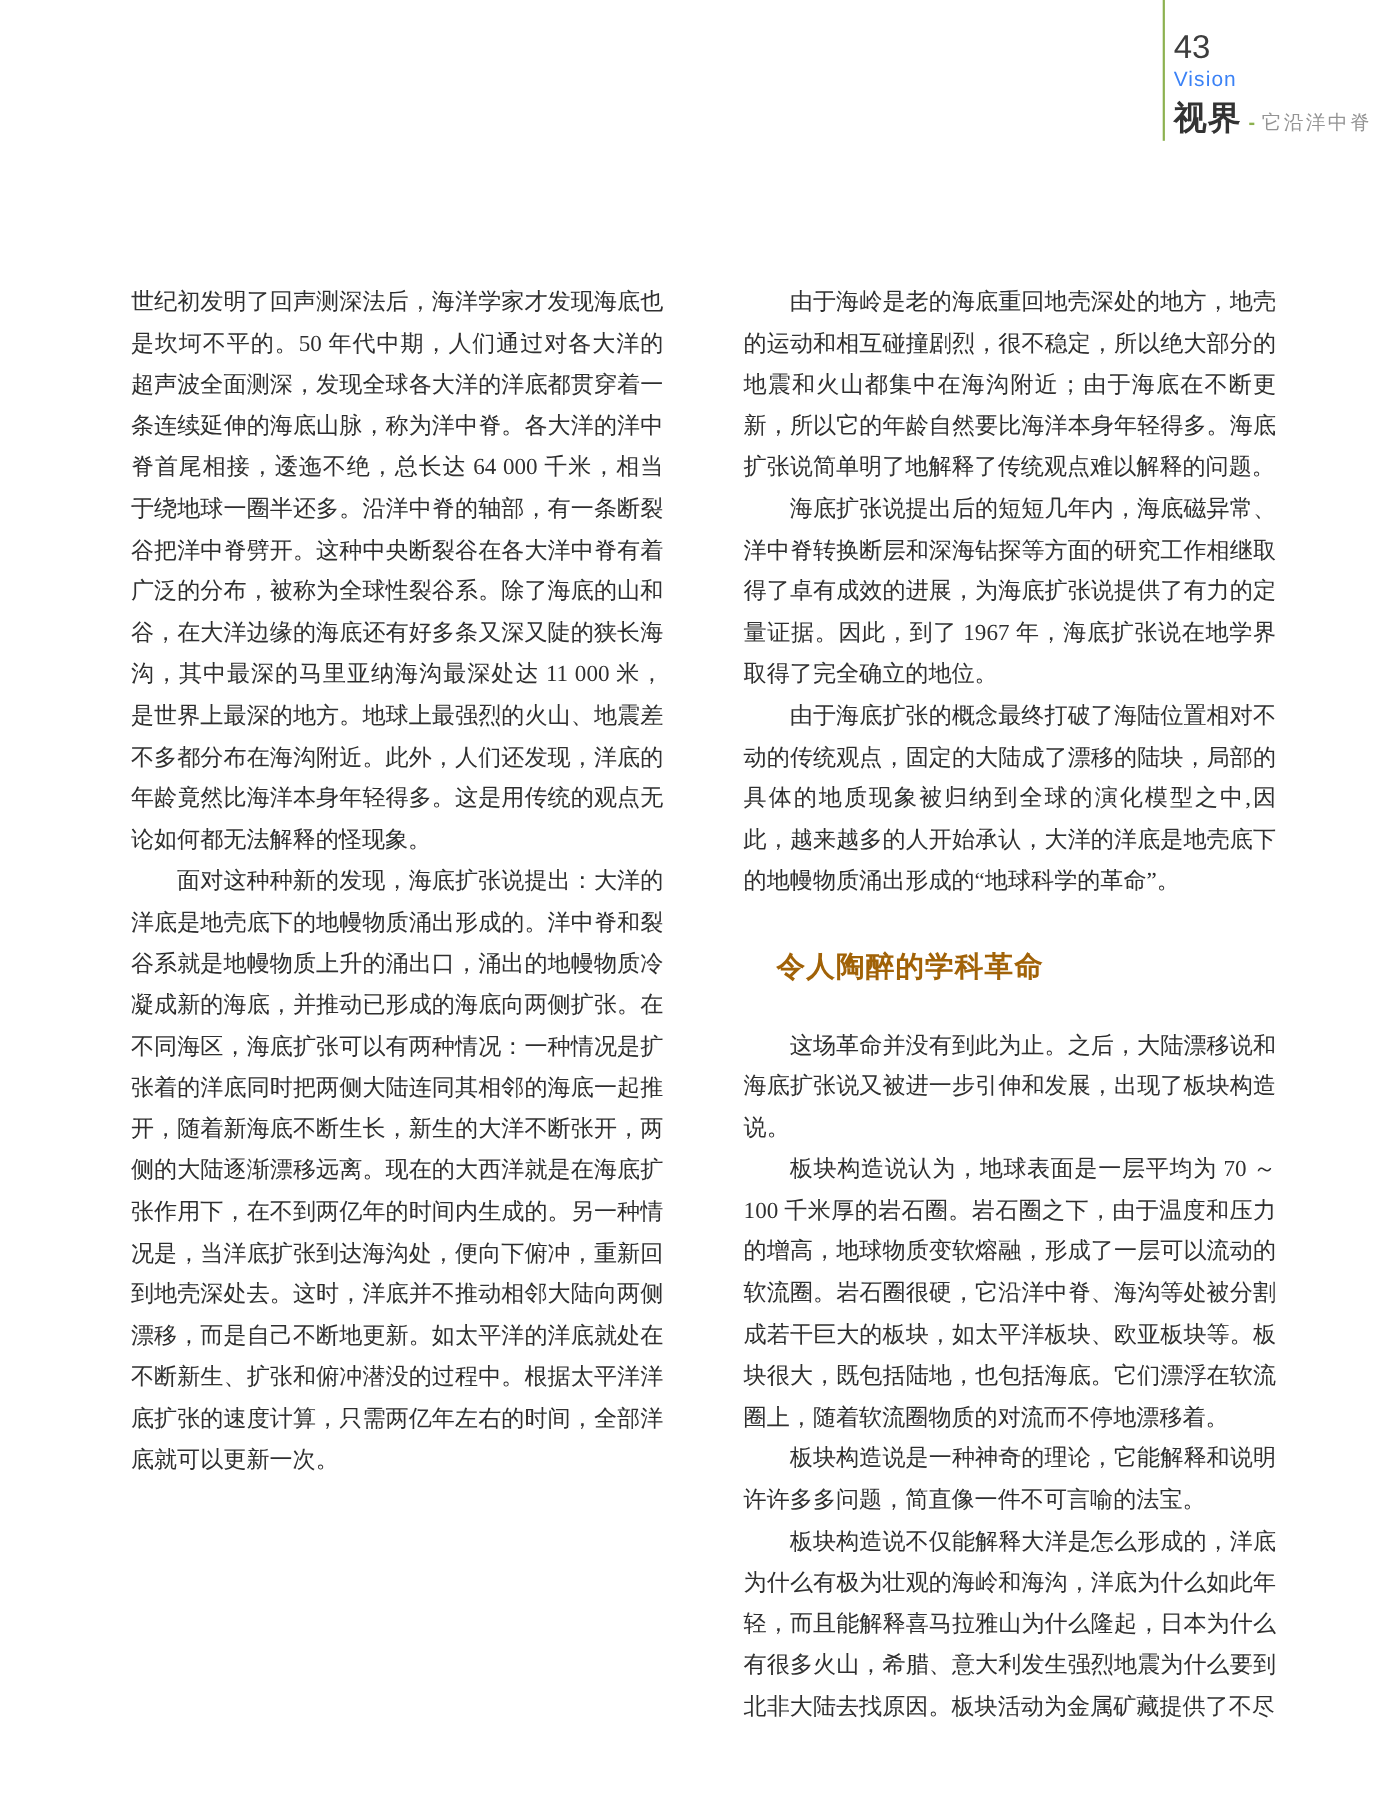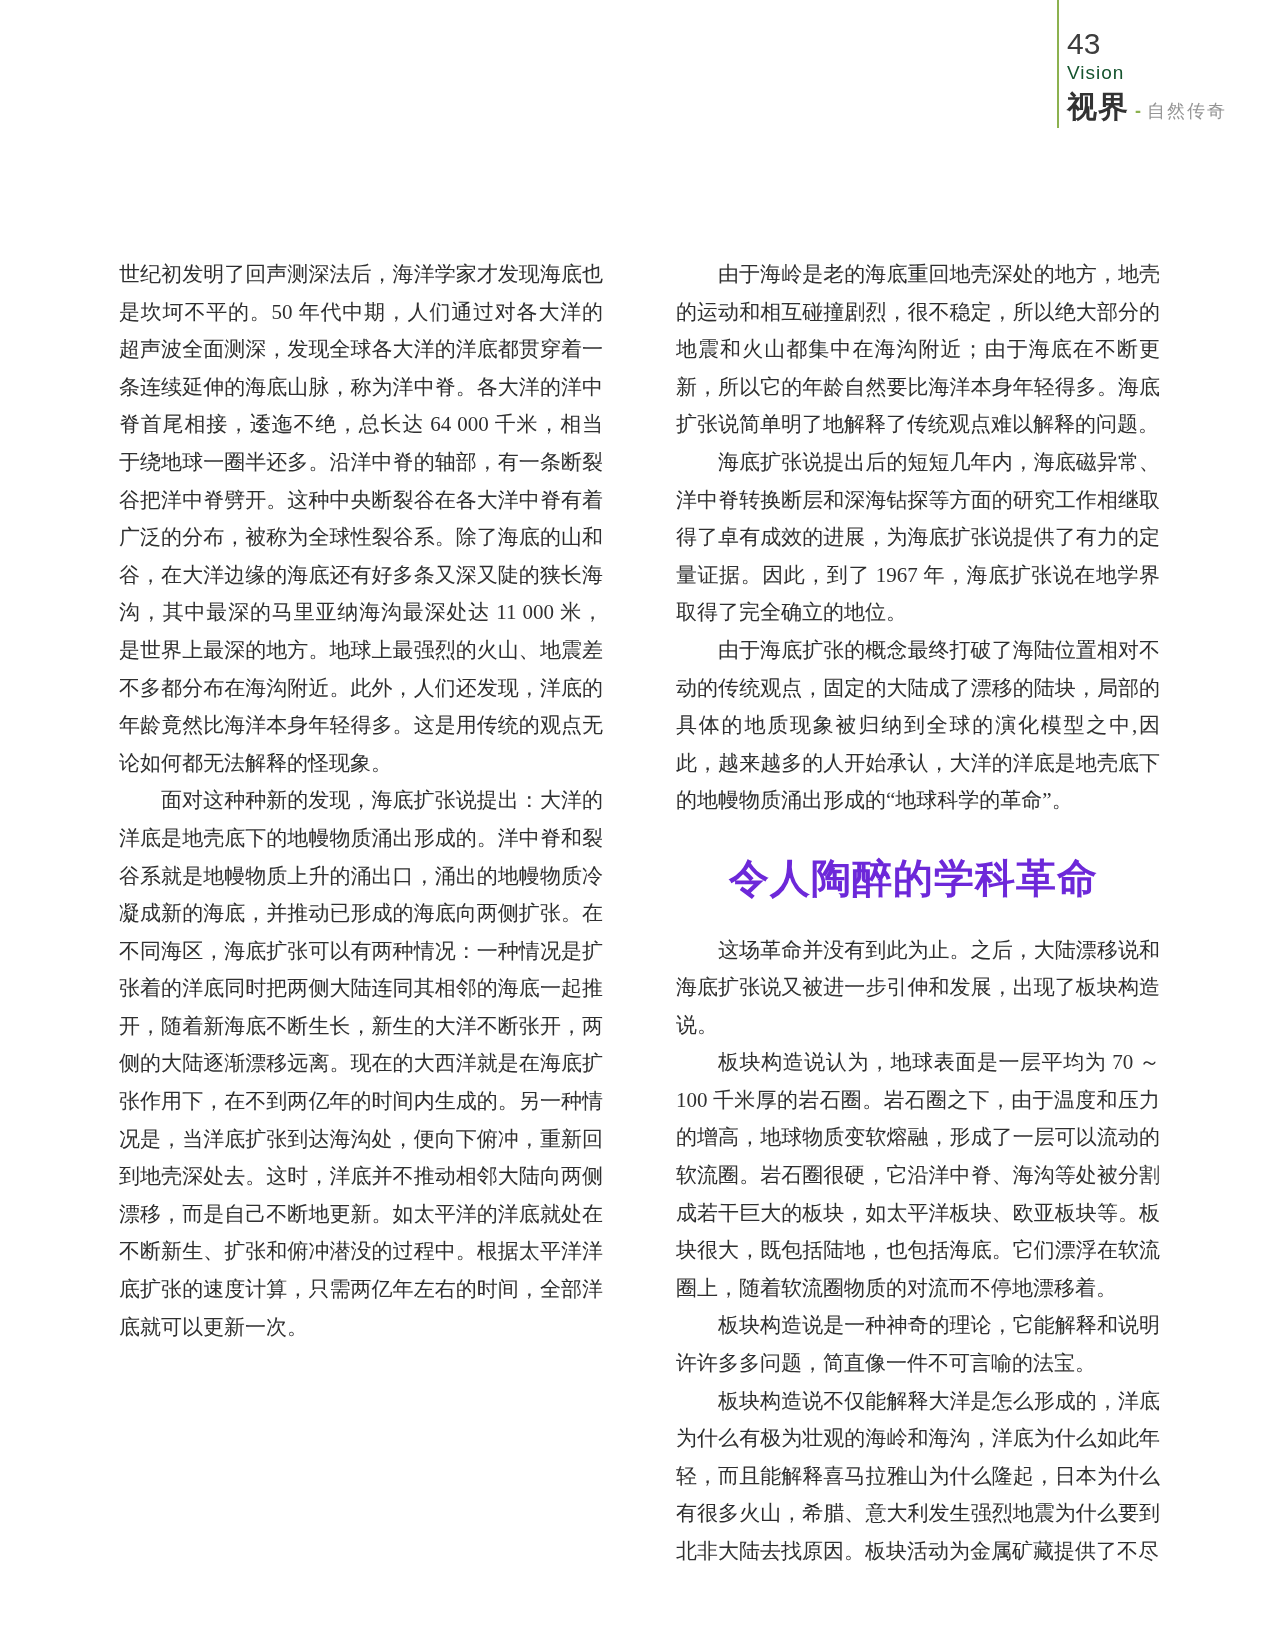--- a/index.html
+++ b/index.html
@@ -17,21 +17,21 @@
     position:absolute;
     left:1057px;top:0;
     height:128px;
     border-left:2px solid #8cb14f;
     padding-left:8px;
     display:flex;flex-direction:column;justify-content:flex-end;
     font-family:"Liberation Sans","DejaVu Sans",sans-serif;
     white-space:nowrap;
   }
   .page-number{font-size:30px;line-height:1;color:#3d3d3d;}
-  .section-en{font-size:19px;line-height:1.1;margin-top:4px;color:#14532d;font-weight:400;letter-spacing:1px;}
+  .section-en{font-size:19px;line-height:1.1;margin-top:4px;color:#3b82f6;font-weight:400;letter-spacing:1px;}
   .section-zh-line{display:flex;align-items:baseline;margin-top:3px;}
   .section-zh{font-size:30px;color:#333333;font-weight:600;letter-spacing:1px;}
   .section-dash{font-size:18px;color:#8cb14f;margin:0 6px;font-weight:700;}
   .section-sub{font-size:18px;color:#949494;letter-spacing:2px;}
 
   
   .columns{
     position:absolute;
     left:119px;top:256px;
     display:flex;gap:73px;
@@ -42,39 +42,39 @@
     font-size:21px;
     line-height:37.6px;
     text-align:justify;
     text-justify:inter-ideograph;
   }
   .col p{margin:0;}
   .col p.indent{text-indent:2em;}
   .col h2{
     font-family:"Liberation Sans","DejaVu Sans",sans-serif;
     font-weight:bold;
-    color:#6d28d9;
-    font-size:40px;
+    color:#a16207;
+    font-size:26px;
     line-height:37.6px;
     letter-spacing:1px;
-    margin:40px 0 34px 53px;
+    margin:40px 0 34px 30px;
   }
 </style>
 </head>
 <body>
 
 <div class="page">
 
   <header class="running-header">
     <div class="page-number">43</div>
     <div class="section-en">Vision</div>
     <div class="section-zh-line">
       <span class="section-zh">视界</span>
       <span class="section-dash">-</span>
-      <span class="section-sub">自然传奇</span>
+      <span class="section-sub">它沿洋中脊</span>
     </div>
   </header>
 
   <main class="columns">
     <section class="col">
         <p>世纪初发明了回声测深法后，海洋学家才发现海底也是坎坷不平的。50 年代中期，人们通过对各大洋的超声波全面测深，发现全球各大洋的洋底都贯穿着一条连续延伸的海底山脉，称为洋中脊。各大洋的洋中脊首尾相接，逶迤不绝，总长达 64 000 千米，相当于绕地球一圈半还多。沿洋中脊的轴部，有一条断裂谷把洋中脊劈开。这种中央断裂谷在各大洋中脊有着广泛的分布，被称为全球性裂谷系。除了海底的山和谷，在大洋边缘的海底还有好多条又深又陡的狭长海沟，其中最深的马里亚纳海沟最深处达 11 000 米，是世界上最深的地方。地球上最强烈的火山、地震差不多都分布在海沟附近。此外，人们还发现，洋底的年龄竟然比海洋本身年轻得多。这是用传统的观点无论如何都无法解释的怪现象。</p>
         <p class="indent">面对这种种新的发现，海底扩张说提出：大洋的洋底是地壳底下的地幔物质涌出形成的。洋中脊和裂谷系就是地幔物质上升的涌出口，涌出的地幔物质冷凝成新的海底，并推动已形成的海底向两侧扩张。在不同海区，海底扩张可以有两种情况：一种情况是扩张着的洋底同时把两侧大陆连同其相邻的海底一起推开，随着新海底不断生长，新生的大洋不断张开，两侧的大陆逐渐漂移远离。现在的大西洋就是在海底扩张作用下，在不到两亿年的时间内生成的。另一种情况是，当洋底扩张到达海沟处，便向下俯冲，重新回到地壳深处去。这时，洋底并不推动相邻大陆向两侧漂移，而是自己不断地更新。如太平洋的洋底就处在不断新生、扩张和俯冲潜没的过程中。根据太平洋洋底扩张的速度计算，只需两亿年左右的时间，全部洋底就可以更新一次。</p>
       </section>
     <section class="col">
         <p class="indent">由于海岭是老的海底重回地壳深处的地方，地壳的运动和相互碰撞剧烈，很不稳定，所以绝大部分的地震和火山都集中在海沟附近；由于海底在不断更新，所以它的年龄自然要比海洋本身年轻得多。海底扩张说简单明了地解释了传统观点难以解释的问题。</p>

